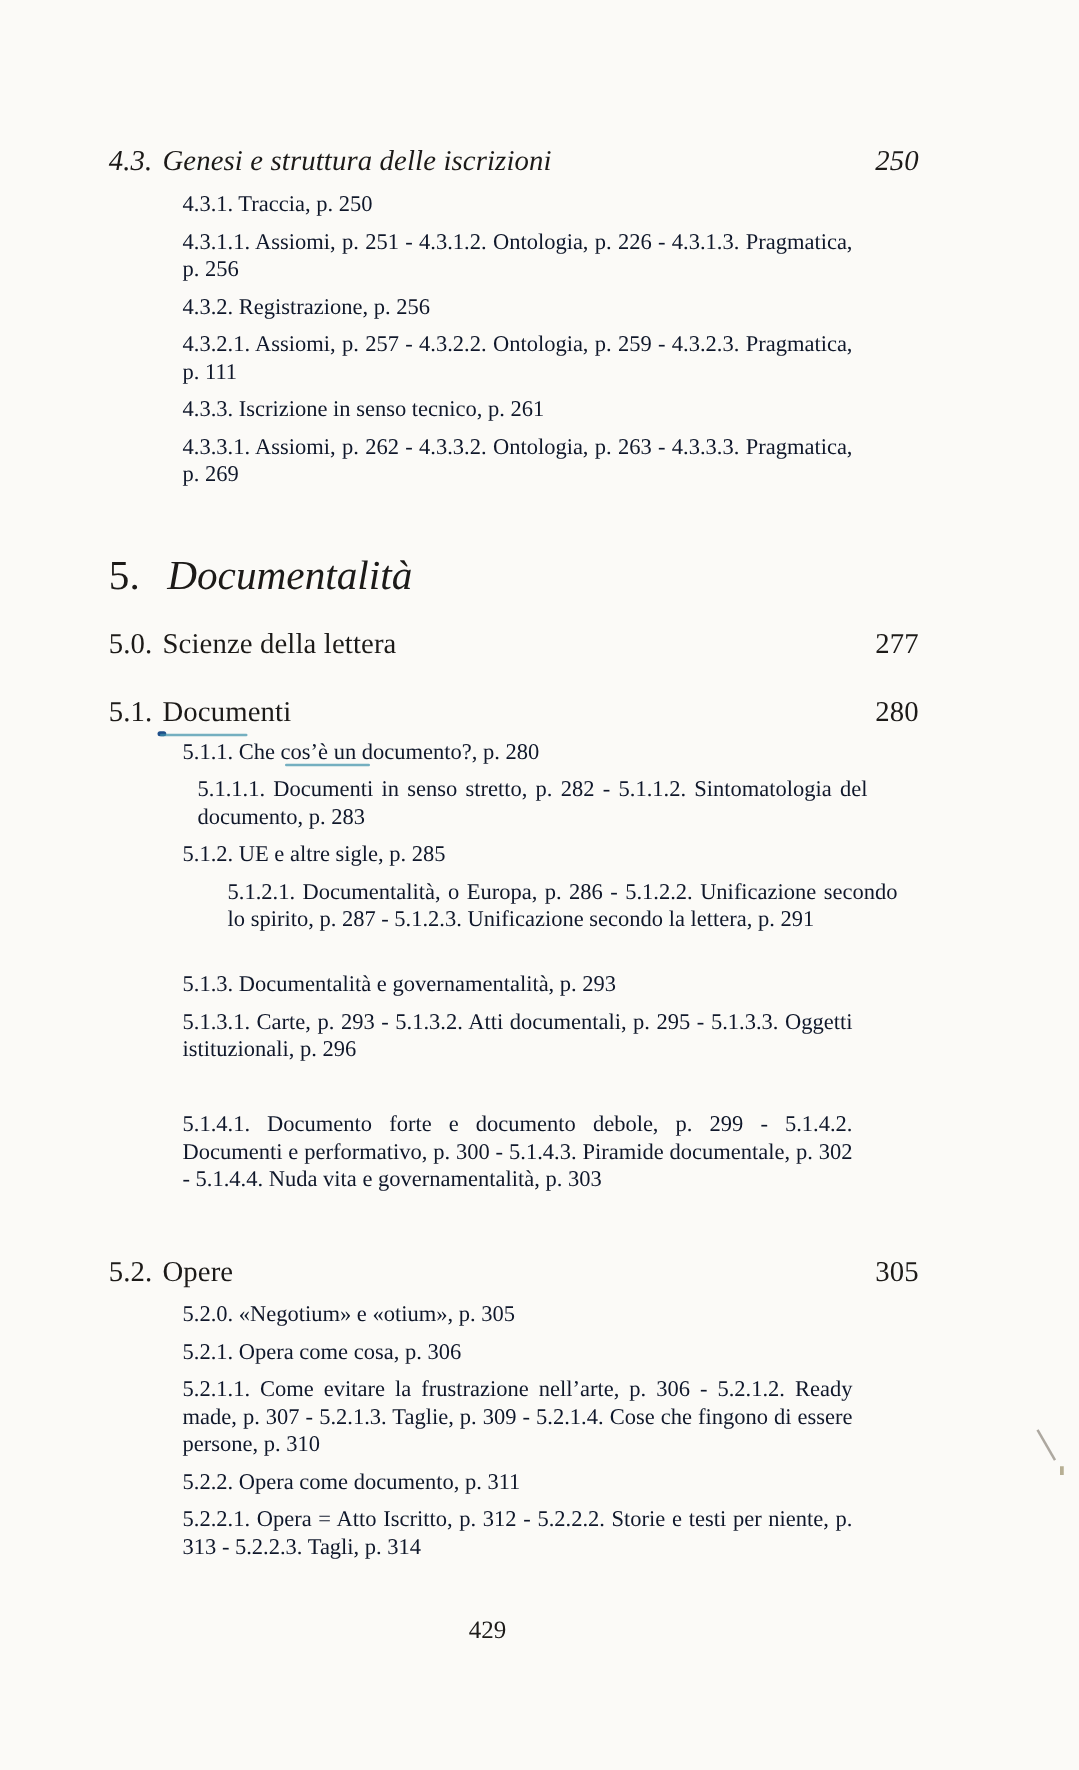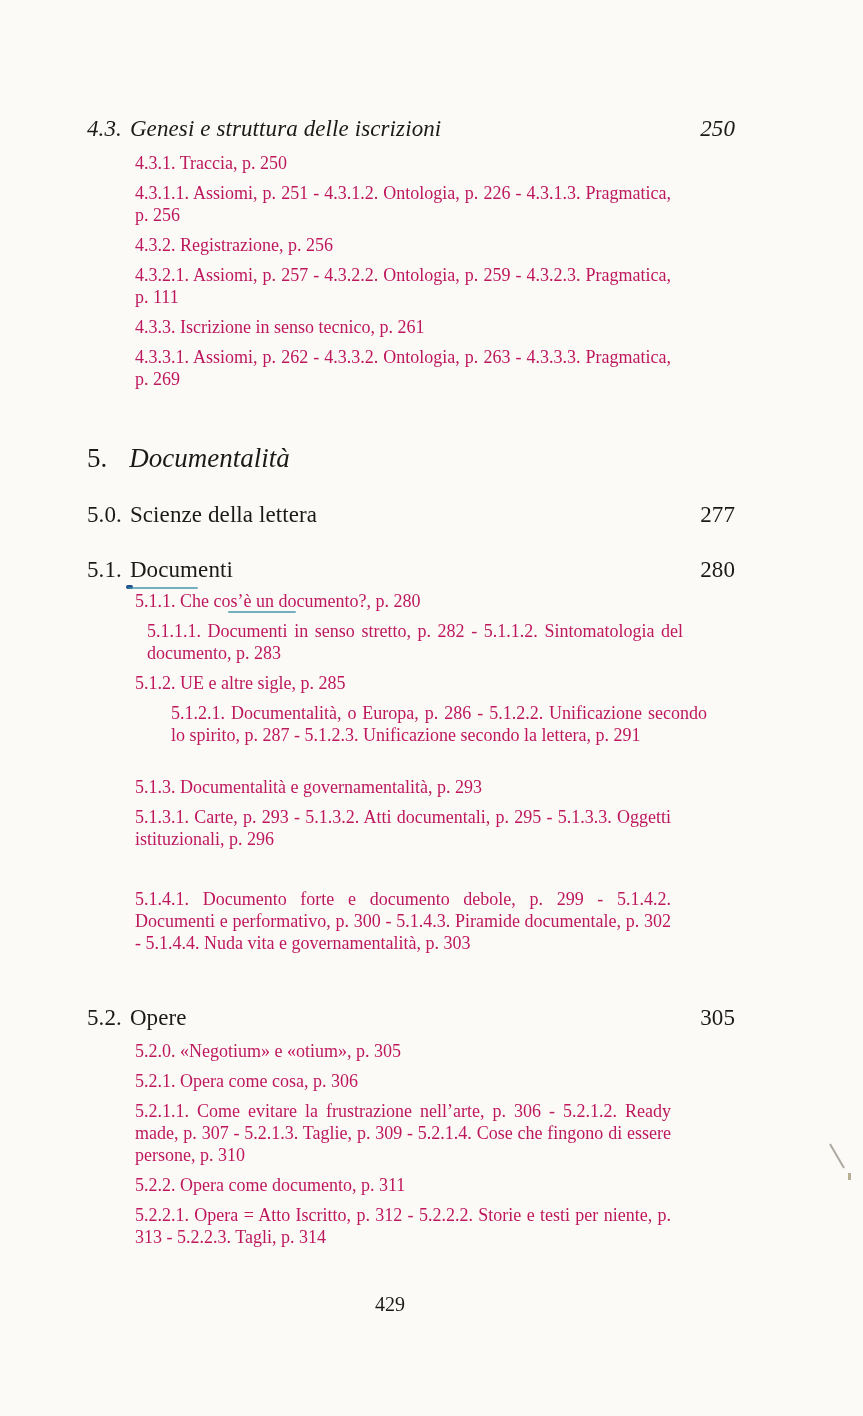--- a/index.html
+++ b/index.html
@@ -12,26 +12,26 @@
     }
     .page { position: absolute; left: 0; top: 0; width: 863px; height: 1416px; }
     .section-head {
       position: absolute; left: 87px; width: 648px;
       font-size: 23px; display: flex; justify-content: space-between;
       align-items: baseline; letter-spacing: 0.1px;
     }
     .section-head .num { margin-right: 8px; }
     .section-head .page-ref { font-size: 23px; }
     .entry {
-      position: absolute; left: 135px; width: 536px;
+      position: absolute; left: 146px; width: 536px;
       font-size: 18px; line-height: 22px; text-align: justify;
-      text-align-last: left; color: #be185d;
+      text-align-last: left; color: #0f172a;
     }
     .chapter {
-      position: absolute; left: 87px; top: 443px; font-size: 27px;
+      position: absolute; left: 87px; top: 443px; font-size: 33px;
     }
     .chapter .ch-title { font-style: italic; margin-left: 22px; }
     .folio {
       position: absolute; left: 0; width: 780px; top: 1293px;
       text-align: center; font-size: 20px;
     }
     .hl-underline {
       position: absolute; height: 2px; background: #3a8fa8; opacity: 0.7; border-radius: 1px;
     }
     .hl-dot { position: absolute; width: 7px; height: 4px; background: #1f4f8a; border-radius: 2px; }

